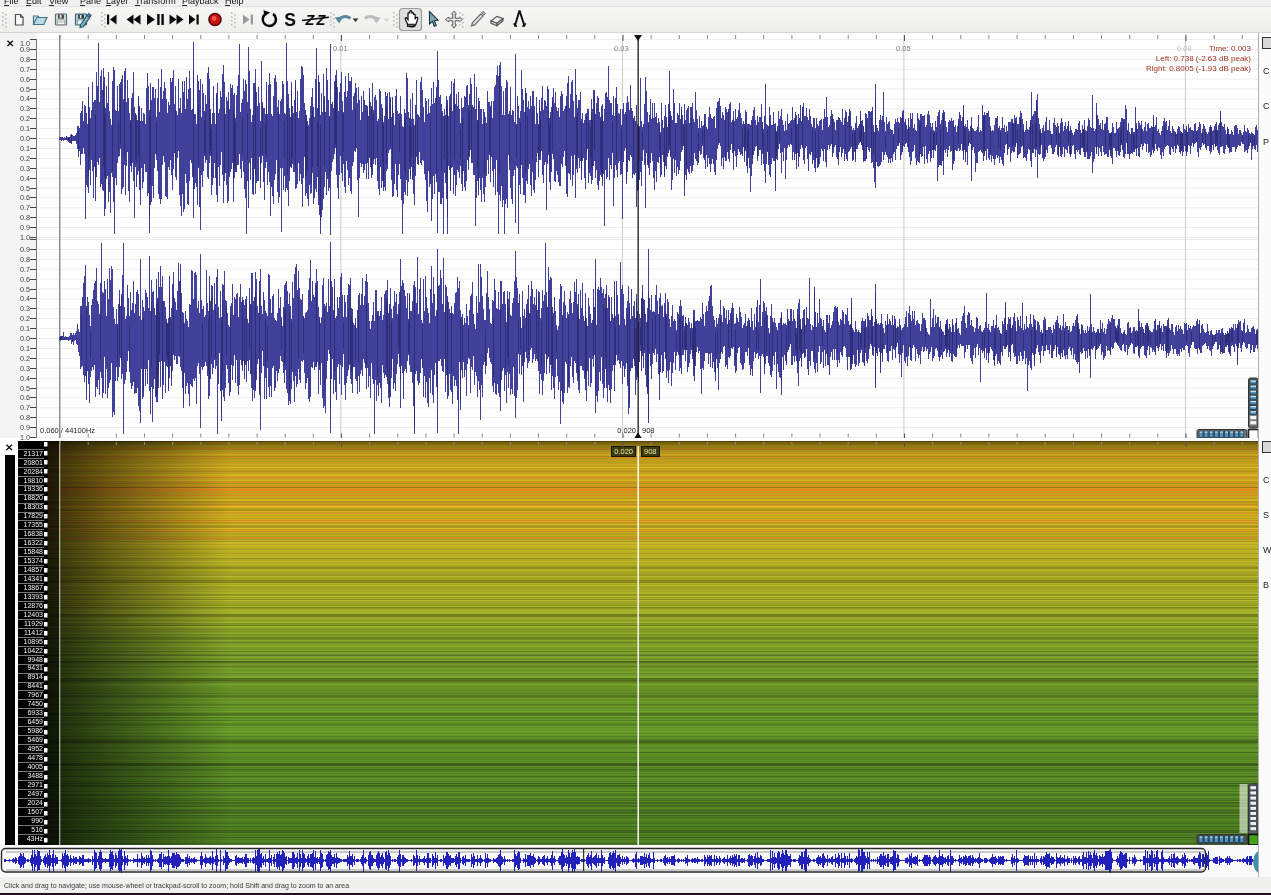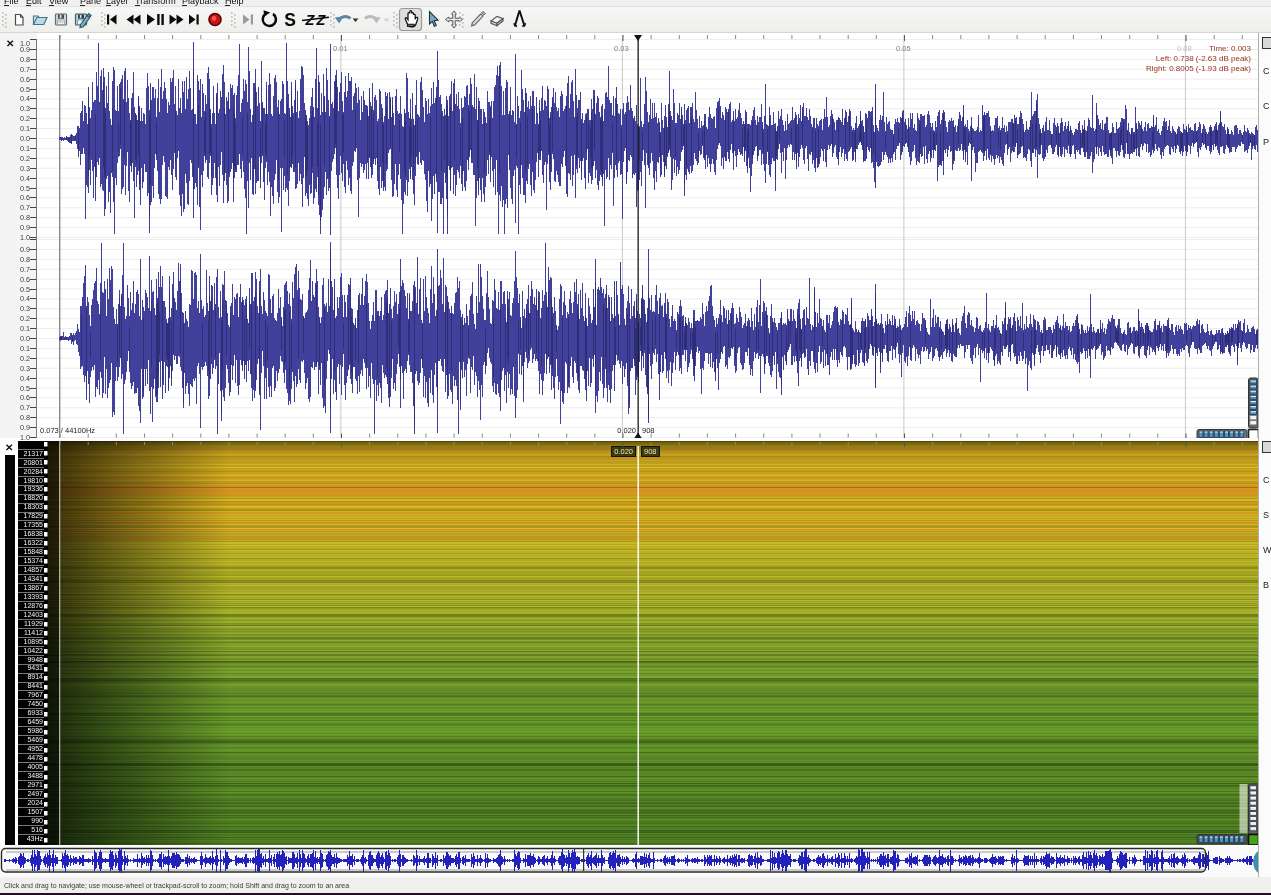--- a/index.html
+++ b/index.html
@@ -432,21 +432,21 @@
         <rect x="1235.3" y="431.5" width="2.9" height="1.2" fill="#cfe2ee" opacity="0.9"></rect>
         <rect x="1239.9" y="431" width="3.9" height="6.5" fill="#4f94c4" stroke="#16303f" stroke-width="0.7"></rect>
         <rect x="1240.4" y="431.5" width="2.9" height="1.2" fill="#cfe2ee" opacity="0.9"></rect>
         <rect x="1248.5" y="429.5" width="10" height="10.5" fill="#fff" stroke="#222" stroke-width="1.6"></rect>
  </svg>
  <div id="redinfo">Time: 0.003<br>Left: 0.738 (-2.63 dB peak)<br>Right: 0.8005 (-1.93 dB peak)</div>
  <div class="rlab" style="left:333px;top:11px;color:#808080">0.01</div>
  <div class="rlab" style="left:614px;top:11px;color:#808080">0.03</div>
  <div class="rlab" style="left:896px;top:11px;color:#808080">0.05</div>
  <div class="rlab" style="left:1177px;top:11px;color:#c2c2c2">0.08</div>
- <div class="botlab" style="left:40px">0.073 / 44100Hz</div>
+ <div class="botlab" style="left:40px">0.060 / 44100Hz</div>
  <div class="botlab" style="right:622px">0.020</div>
  <div class="botlab" style="left:642px">908</div>
 </div>
 
 <div id="pane2">
  <span class="xbtn" style="left:5px;top:1px">✕</span>
  <div id="blackstrip"></div>
  <div id="freqaxis"></div>
  <svg width="1258" height="404" viewBox="0 441 1258 404" style="position:absolute;left:0;top:0">
   <rect x="48" y="441" width="1210" height="1" fill="rgb(95,64,11)"></rect>

